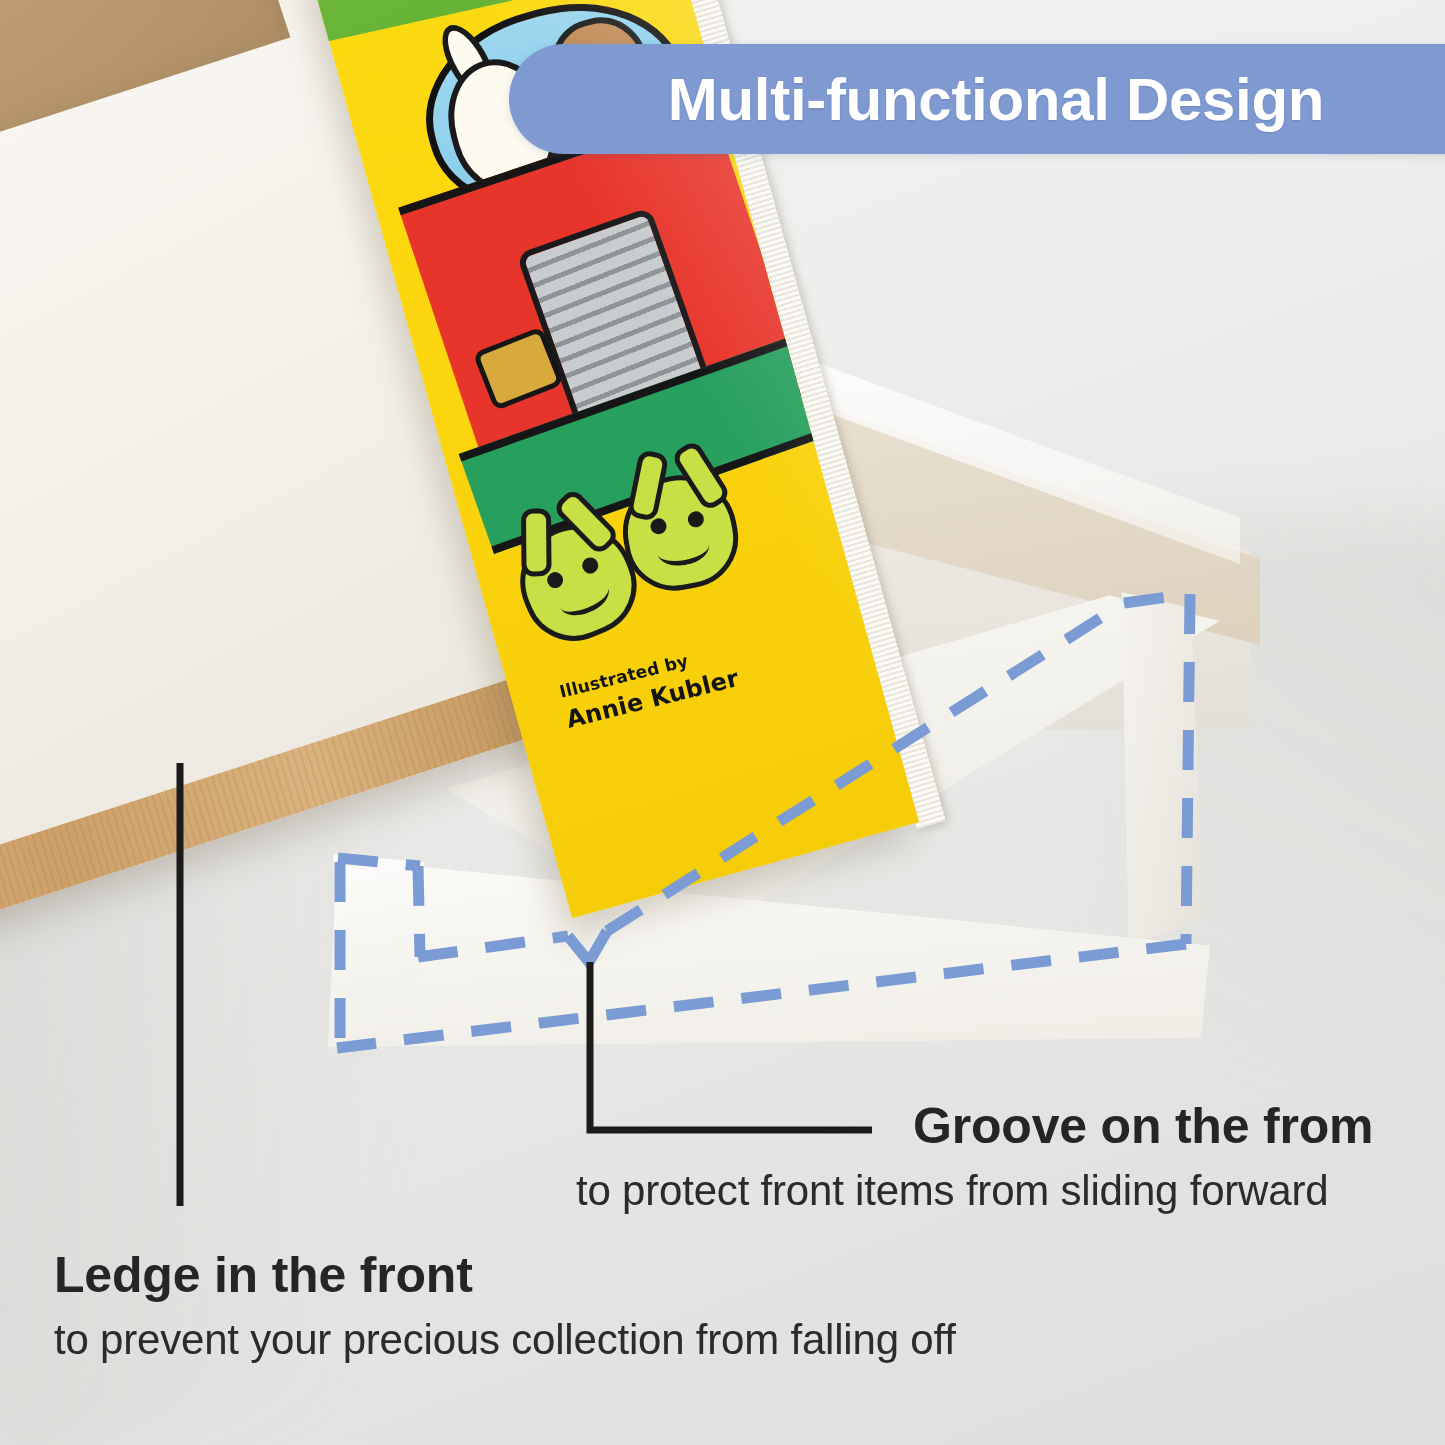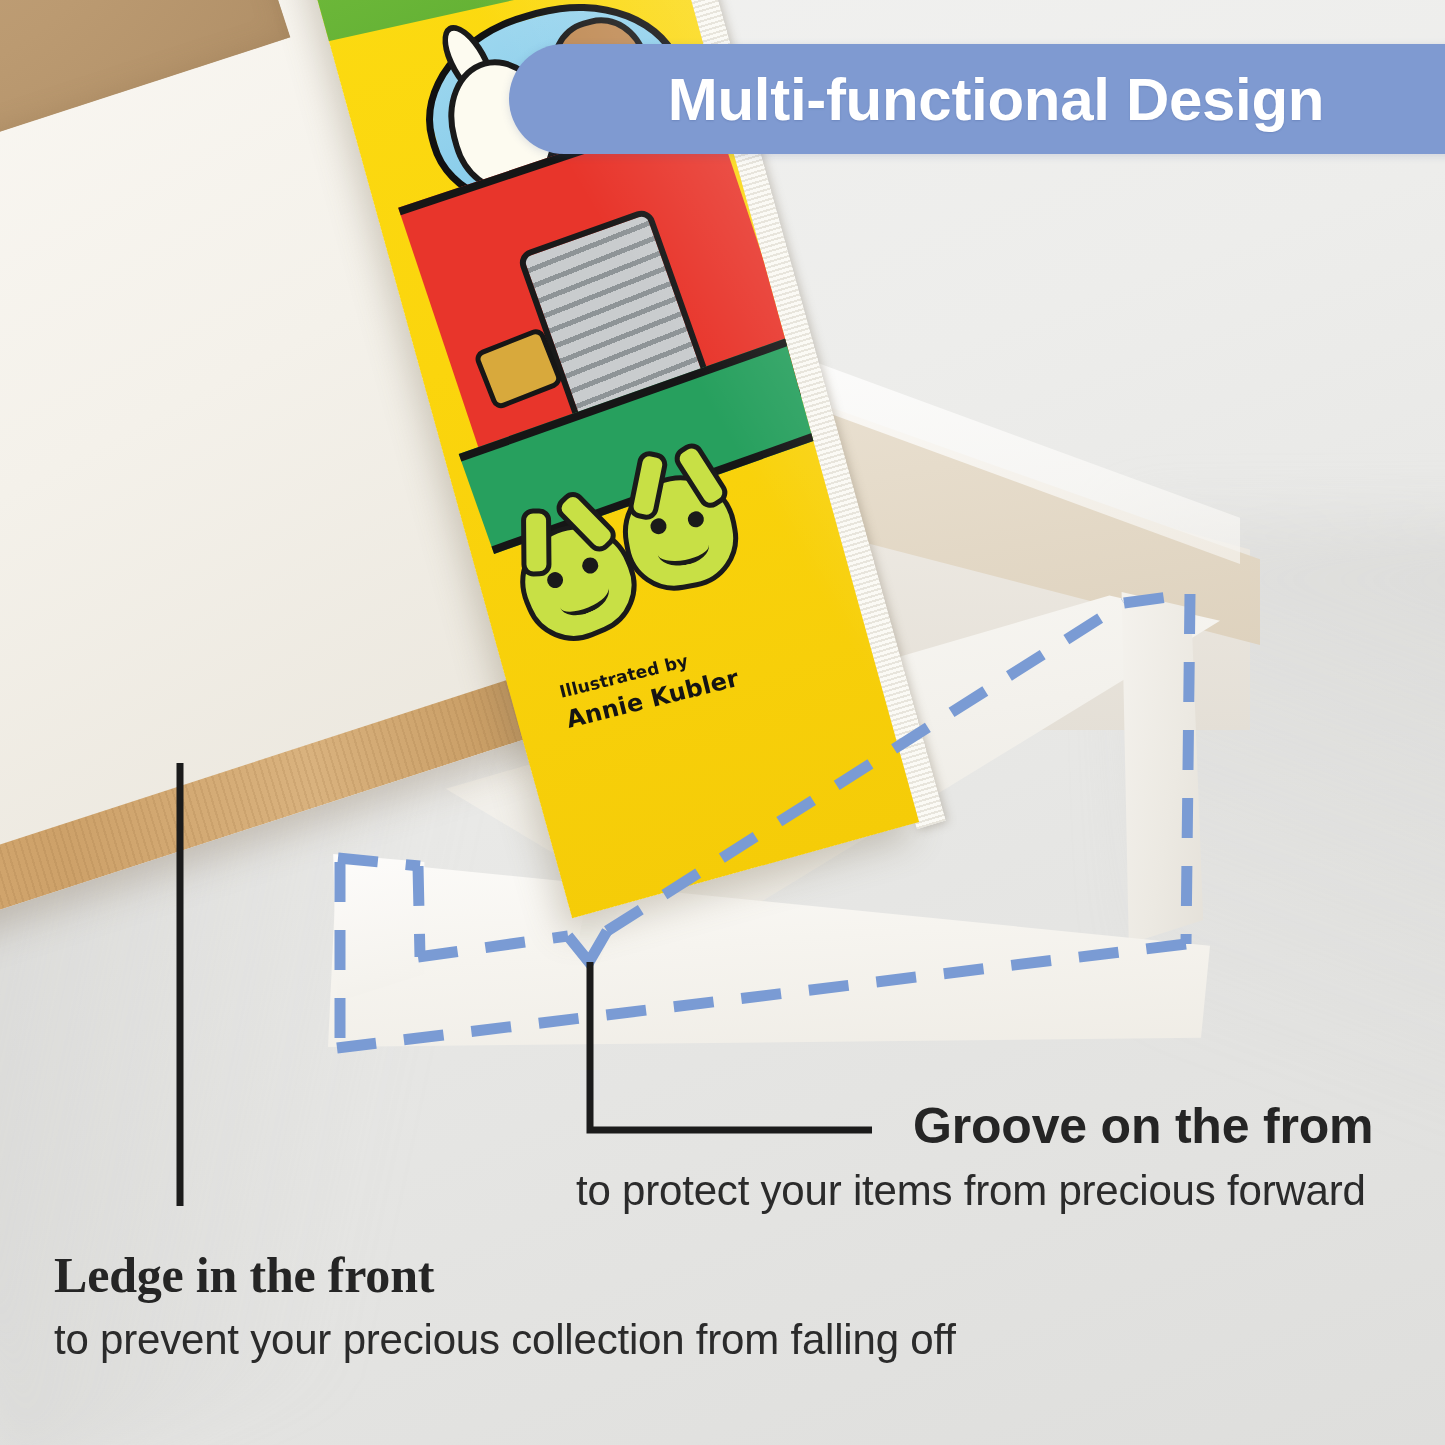--- a/index.html
+++ b/index.html
@@ -236,21 +236,21 @@
 
   
   .callout-head{
     position:absolute;color:#252525;font-weight:700;white-space:nowrap;
   }
   .callout-sub{
     position:absolute;color:#2b2b2b;font-weight:400;white-space:nowrap;
   }
   #groove-head{left:913px;top:1097px;font-size:50px;letter-spacing:-.2px;}
   #groove-sub{left:576px;top:1167px;font-size:42px;letter-spacing:-.2px;}
-  #ledge-head{left:54px;top:1246px;font-size:50px;letter-spacing:-.2px;font-family:Liberation Serif, serif;}
+  #ledge-head{left:54px;top:1246px;font-size:50px;letter-spacing:-.2px;}
   #ledge-sub{left:54px;top:1316px;font-size:42px;letter-spacing:-.2px;}
 </style>
 </head>
 <body>
 
 <div id="stage">
 
   <div class="photo">
     <div class="wall-soft"></div>
     <div class="wall-shadow-l"></div>
@@ -349,18 +349,18 @@
         <path d="M590,962 L590,1130 L872,1130"></path>
       </g>
 
       <g fill="none" stroke="#1B1B1B" stroke-width="7" stroke-linecap="butt">
         <path d="M180,763 L180,1206"></path>
       </g>
     </svg>
   </div>
 
   <div class="callout-head" id="groove-head">Groove on the from</div>
-  <div class="callout-sub" id="groove-sub">to protect your items from precious forward</div>
+  <div class="callout-sub" id="groove-sub">to protect front items from sliding forward</div>
 
   <div class="callout-head" id="ledge-head">Ledge in the front</div>
   <div class="callout-sub" id="ledge-sub">to prevent your precious collection from falling off</div>
 
 </div>
 
 </body></html>

